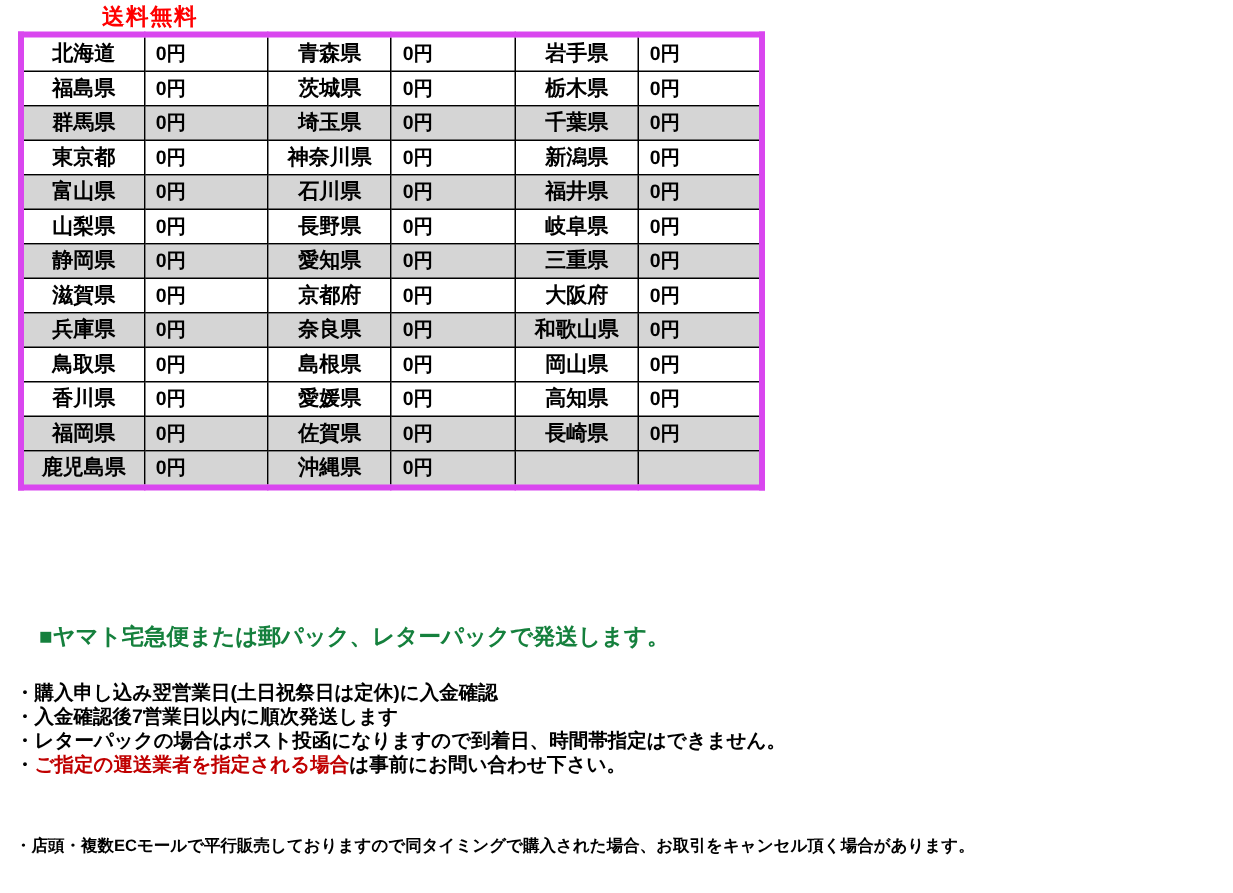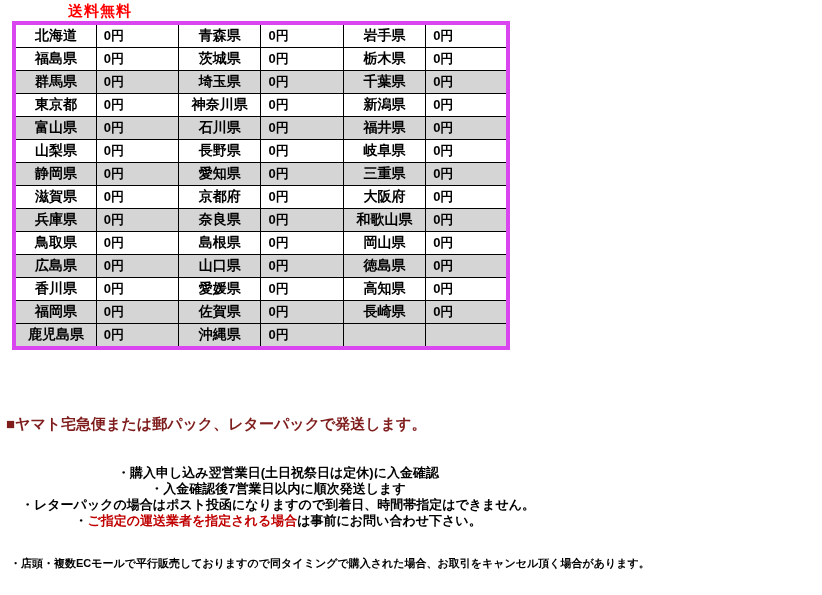--- a/index.html
+++ b/index.html
@@ -52,35 +52,34 @@
     text-align: left;
     padding-left: 7px;
     font-size: 13px;
     margin-top: 48px;
   }
   table.fee-table tr.alt td {
     background: var(--row-alt-color, #d5d5d5);
   }
   .shipping-method {
     position: absolute;
-    left: 6px;
+    left: 26px;
     top: 415px;
     font-size: 15px;
     font-weight: bold;
-    color: #7f1d1d;
+    color: #15803d;
     white-space: nowrap;
   }
   ul.notes-list {
     position: absolute;
     left: 10px;
     top: 454px;
-    margin: 11px;
+    margin: 0;
     padding: 0;
     list-style: none;
-    text-align: center;
   }
   ul.notes-list li {
     font-size: 13px;
     font-weight: bold;
     line-height: 16px;
     color: #000000;
     white-space: nowrap;
   }
   ul.notes-list li .red {
     color: var(--note-red-color, #c00000);
@@ -175,28 +174,20 @@
           <td class="fee">0円</td>
           <td class="pref">和歌山県</td>
           <td class="fee">0円</td>
         </tr>
         <tr>
           <td class="pref">鳥取県</td>
           <td class="fee">0円</td>
           <td class="pref">島根県</td>
           <td class="fee">0円</td>
           <td class="pref">岡山県</td>
-          <td class="fee">0円</td>
-        </tr>
-        <tr class="alt">
-          <td class="pref">広島県</td>
-          <td class="fee">0円</td>
-          <td class="pref">山口県</td>
-          <td class="fee">0円</td>
-          <td class="pref">徳島県</td>
           <td class="fee">0円</td>
         </tr>
         <tr>
           <td class="pref">香川県</td>
           <td class="fee">0円</td>
           <td class="pref">愛媛県</td>
           <td class="fee">0円</td>
           <td class="pref">高知県</td>
           <td class="fee">0円</td>
         </tr>

